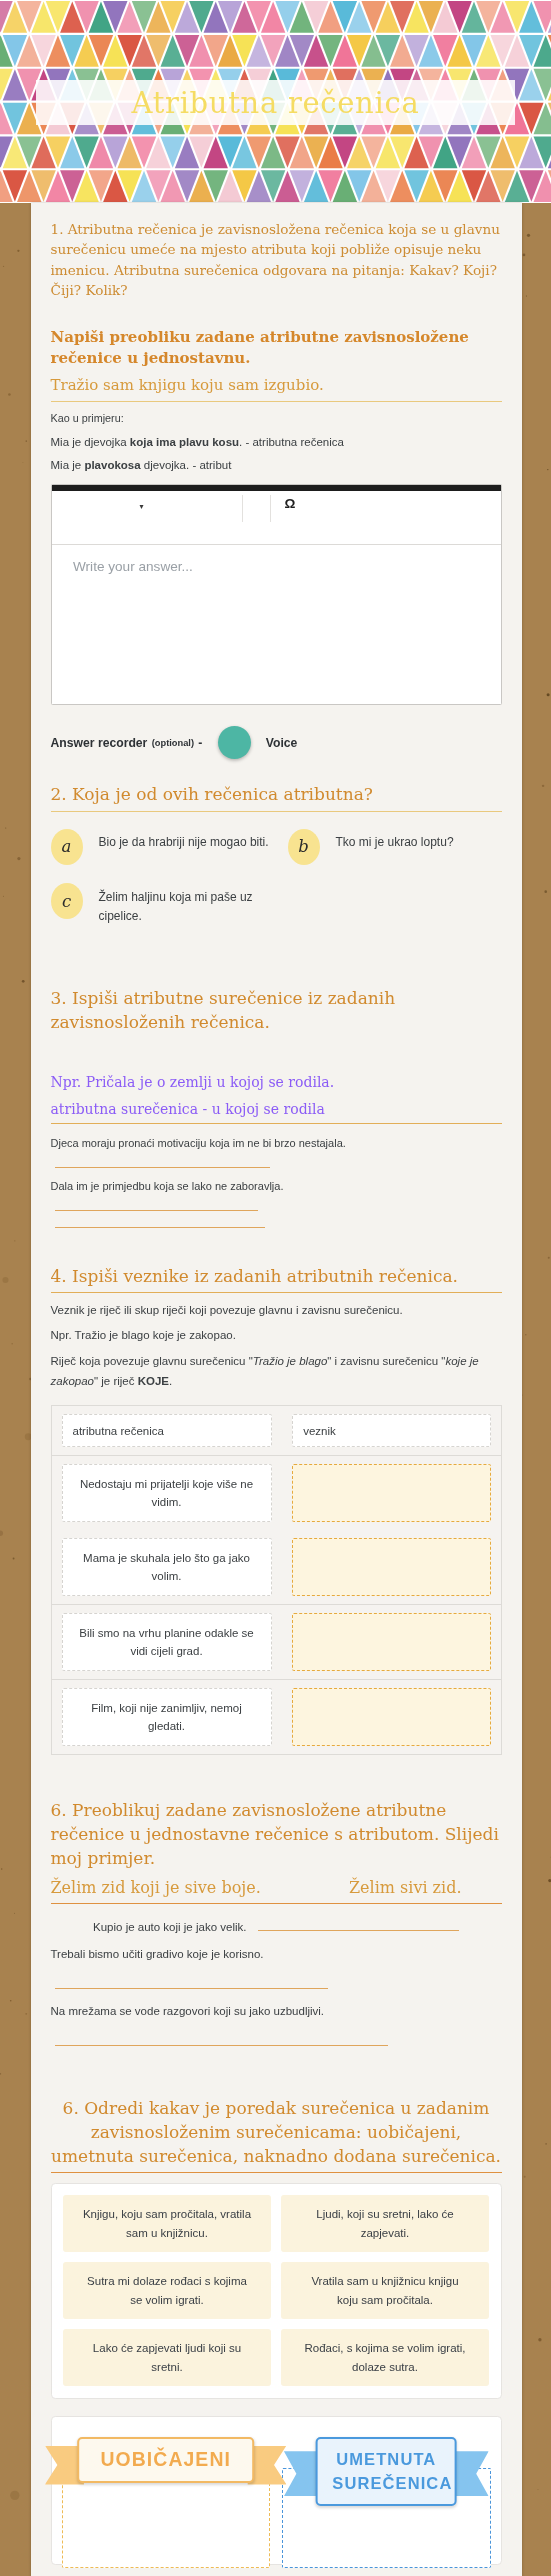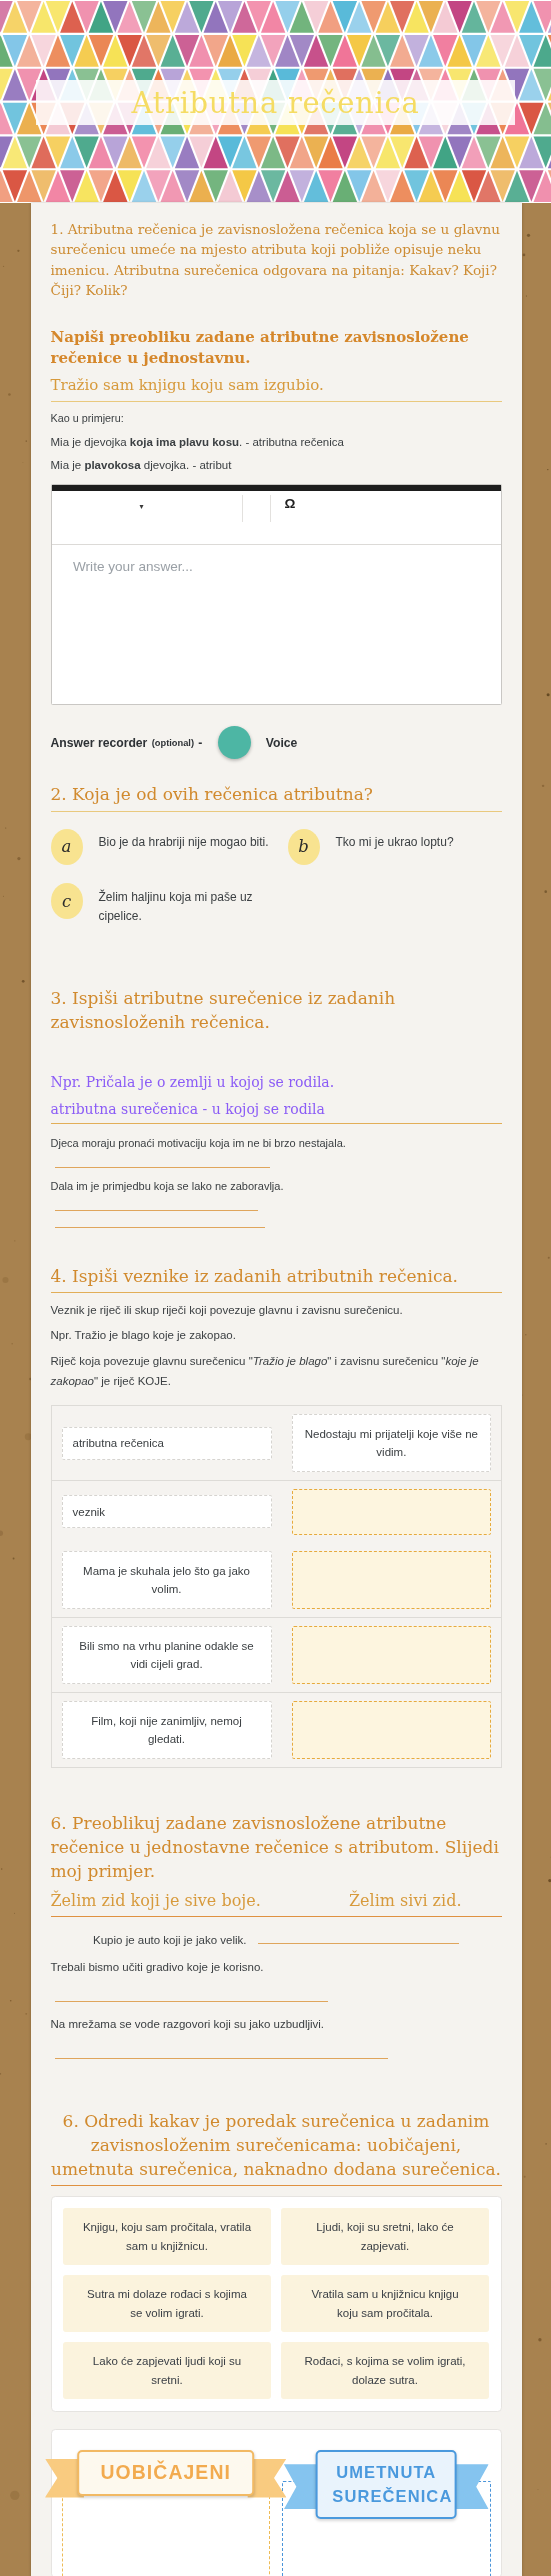--- a/index.html
+++ b/index.html
@@ -74,21 +74,21 @@
   .opt-text{font-size:12px;line-height:19.4px;margin:4.3px 0 0 16px;max-width:180px;}
   
   .s3-example{font-size:14px;color:#8b5cf6;margin:38px 0 0 0;line-height:20px;}
   .s3-example2{margin-top:7.2px;}
   .s3-item{font-size:11px;margin:11.5px 0 0 0;line-height:15px;}
   .ans-line{border-bottom:1.4px solid #dfa55c;height:0;margin:16px 0 10px 4.3px;}
   .w1{width:215px;} .w2{width:203px;} .w3{width:210px;}
   
   .s4-p{font-size:11.5px;line-height:16.5px;margin:8.6px 0 0 0;}
   .s4-p3{line-height:20px;margin-top:7.2px;}
-  .s4-p i{font-style:italic;} .s4-p b{font-weight:normal;}
+  .s4-p i{font-style:italic;} .s4-p b{font-weight:bold;}
   .vtable{margin:14.4px 0 0 0;border:0.7px solid #dddbd7;background:#dddbd7;
     display:grid;grid-template-columns:230px 1fr;gap:0.7px;}
   .vcell{background:#f5f3f0;padding:8px 10px;display:flex;align-items:center;}
   .hbox{width:100%;background:#fff;border:1.4px dashed #d6d4d0;border-radius:2.2px;
     height:33px;display:flex;align-items:center;padding-left:10px;box-sizing:border-box;
     font-size:11.5px;color:#3c4043;}
   .sbox{width:100%;background:#fff;border:1.4px dashed #d6d4d0;border-radius:2.2px;
     padding:10px 11.5px;box-sizing:border-box;text-align:center;font-size:11.5px;line-height:18px;color:#3c4043;}
   .abox{width:100%;background:#fdf5df;border:1.4px dashed #e6aa3e;border-radius:2.2px;
     min-height:46px;box-sizing:border-box;align-self:stretch;}
@@ -763,25 +763,25 @@
   <hr class="rule amber">
   <p class="s4-p">Veznik je riječ ili skup riječi koji povezuje glavnu i zavisnu surečenicu.</p>
   <p class="s4-p">Npr. Tražio je blago koje je zakopao.</p>
   <p class="s4-p s4-p3"><span>Riječ koja povezuje glavnu surečenicu "</span><i>Tražio je blago</i><span>" i zavisnu surečenicu "</span><i>koje je zakopao</i><span>" je riječ </span><b>KOJE</b><span>.</span></p>
 
   <div class="vtable">
     <div class="vcell">
         <div class="hbox">atributna rečenica</div>
       </div>
     <div class="vcell">
+        <div class="hbox">veznik</div>
+      </div>
+
+    <div class="vcell">
         <div class="sbox">Nedostaju mi prijatelji koje više ne vidim.</div>
-      </div>
-
-    <div class="vcell">
-        <div class="hbox">veznik</div>
       </div>
     <div class="vcell">
         <div class="abox"></div>
       </div>
 
     <div class="vcell">
         <div class="sbox">Mama je skuhala jelo što ga jako volim.</div>
       </div>
     <div class="vcell">
         <div class="abox"></div>

